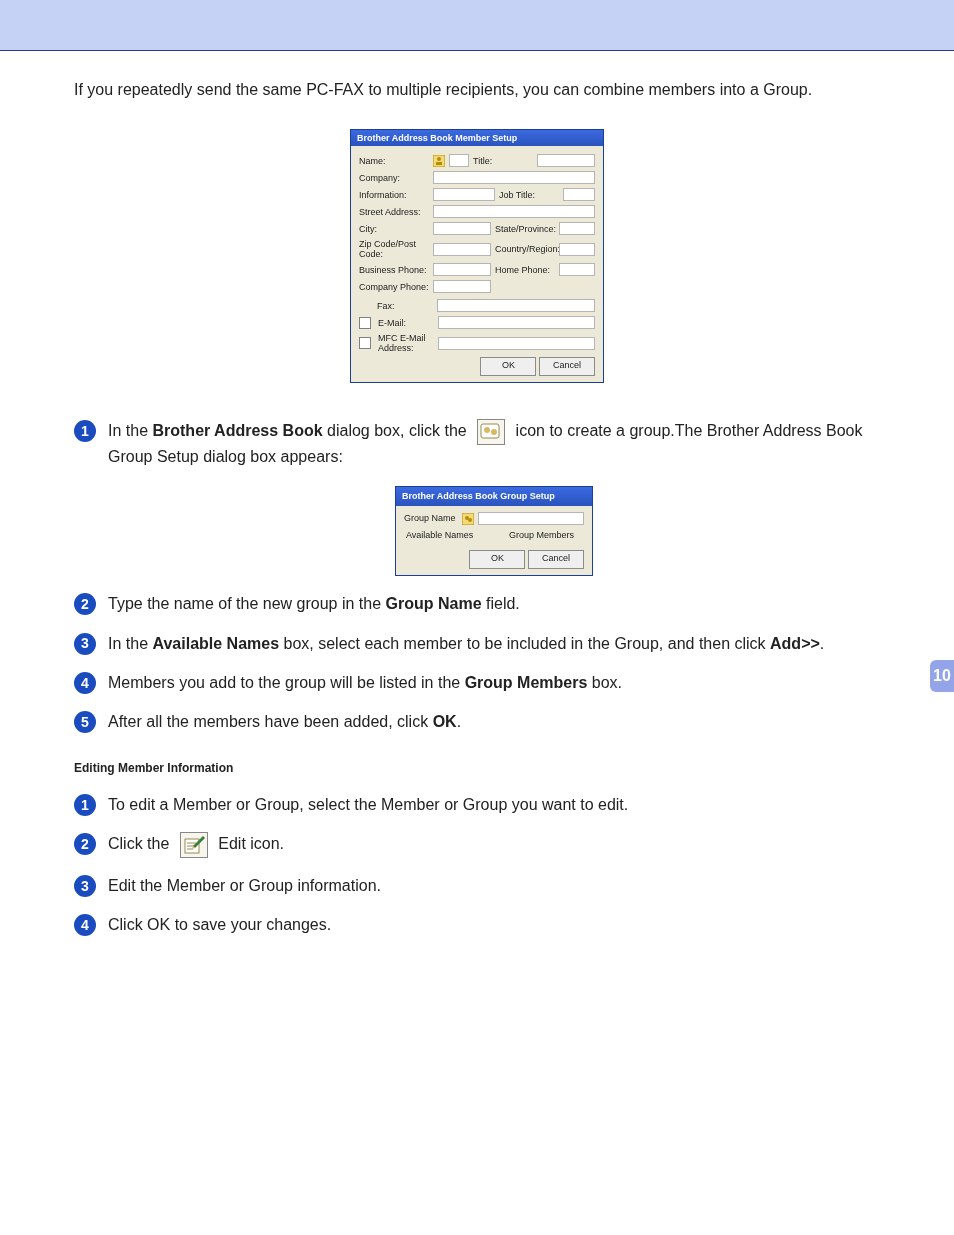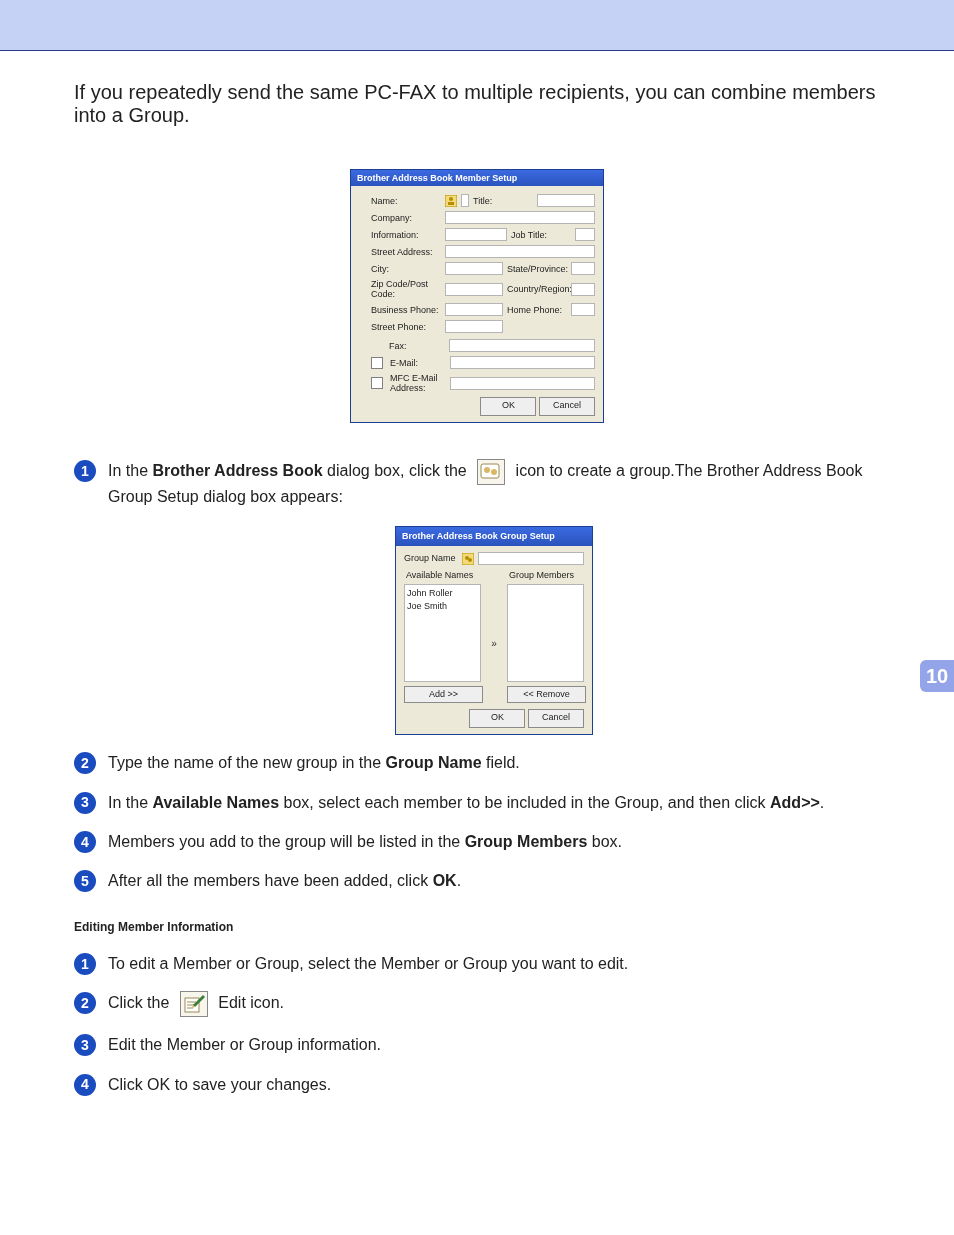--- a/index.html
+++ b/index.html
@@ -25,22 +25,22 @@
     color: #8e9aa8;
     font-size: 12px;
     margin-bottom: 40px;
   }
   h1.section-title {
     font-size: 22px;
     font-weight: bold;
     margin: 0 0 22px 0;
   }
   p.intro {
-    font-size: 20px;
-    margin: 0 0 42px 0;
+    font-size: 16px;
+    margin: 0 0 30px 0;
   }
   .dialog-wrap {
     display: flex;
     justify-content: center;
     margin-bottom: 36px;
   }
 
   
   .win-dialog {
     border: 1px solid #1a3f95;
@@ -48,21 +48,21 @@
     font-size: 9px;
     color: #222;
   }
   .win-titlebar {
     background: linear-gradient(to bottom, #3b6ae1, #2a53bd);
     color: #fff;
     font-weight: bold;
     padding: 3px 6px 3px 6px;
   }
   .dlg1 { width: 252px; }
-  .dlg1 .body { padding: 8px 8px 6px 20px; }
+  .dlg1 .body { padding: 8px 8px 6px 8px; }
   .row {
     display: flex;
     align-items: center;
     gap: 4px;
     margin-bottom: 4px;
   }
   .lbl { width: 70px; font-size: 9px; }
   .fld {
     background: #fff;
     border: 1px solid #b5b5b5;
@@ -158,27 +158,27 @@
     font-size: 12px;
     font-weight: bold;
     margin: 28px 0 18px 0;
   }
 
   
   .chapter-tab {
     position: absolute;
     right: 0;
     top: 660px;
-    width: 34px;
+    width: 24px;
     height: 32px;
     background: #93a5e8;
     border-radius: 6px 0 0 6px;
     color: #fff;
     font-weight: bold;
-    font-size: 20px;
+    font-size: 16px;
     display: flex;
     align-items: center;
     justify-content: center;
   }
   .outer { position: relative; width: 954px; }
 
   .footer {
     padding: 40px 74px 14px 74px;
     display: flex;
     justify-content: flex-end;
@@ -241,21 +241,21 @@
             <span class="half2">Country/Region:</span>
             <span class="fld"></span>
           </div>
           <div class="row">
             <span class="lbl">Business Phone:</span>
             <span class="fld" style="flex:0 0 56px"></span>
             <span class="half2">Home Phone:</span>
             <span class="fld"></span>
           </div>
           <div class="row">
-            <span class="lbl">Street Phone:</span>
+            <span class="lbl">Company Phone:</span>
             <span class="fld" style="flex:0 0 56px"></span>
           </div>
           <div class="row" style="margin-top:6px">
             <span style="width:14px"></span>
             <span class="lbl" style="width:56px">Fax:</span>
             <span class="fld"></span>
           </div>
           <div class="row">
             <span class="chk"></span>
             <span class="lbl" style="width:56px">E-Mail:</span>
@@ -305,34 +305,20 @@
               </div>
               <div class="cols" style="margin-top:4px">
                 <div class="col">
                   <div style="font-size:9px;padding:0 0 2px 2px">Available Names</div>
                 </div>
                 <div style="width:14px"></div>
                 <div class="col">
                   <div style="font-size:9px;padding:0 0 2px 2px">Group Members</div>
                 </div>
               </div>
-              <div class="cols">
-                <div class="col">
-                  <div class="listbox">
-                    <div>John Roller</div>
-                    <div>Joe Smith</div>
-                  </div>
-                  <div class="btnwide">Add &gt;&gt;</div>
-                </div>
-                <div class="midarrow">»</div>
-                <div class="col">
-                  <div class="listbox"></div>
-                  <div class="btnwide">&lt;&lt; Remove</div>
-                </div>
-              </div>
               <div class="dlg-btnrow" style="margin-top:6px">
                 <span class="win-btn">OK</span>
                 <span class="win-btn">Cancel</span>
               </div>
             </div>
           </div>
         </div>
       </li>
 
       <li>

